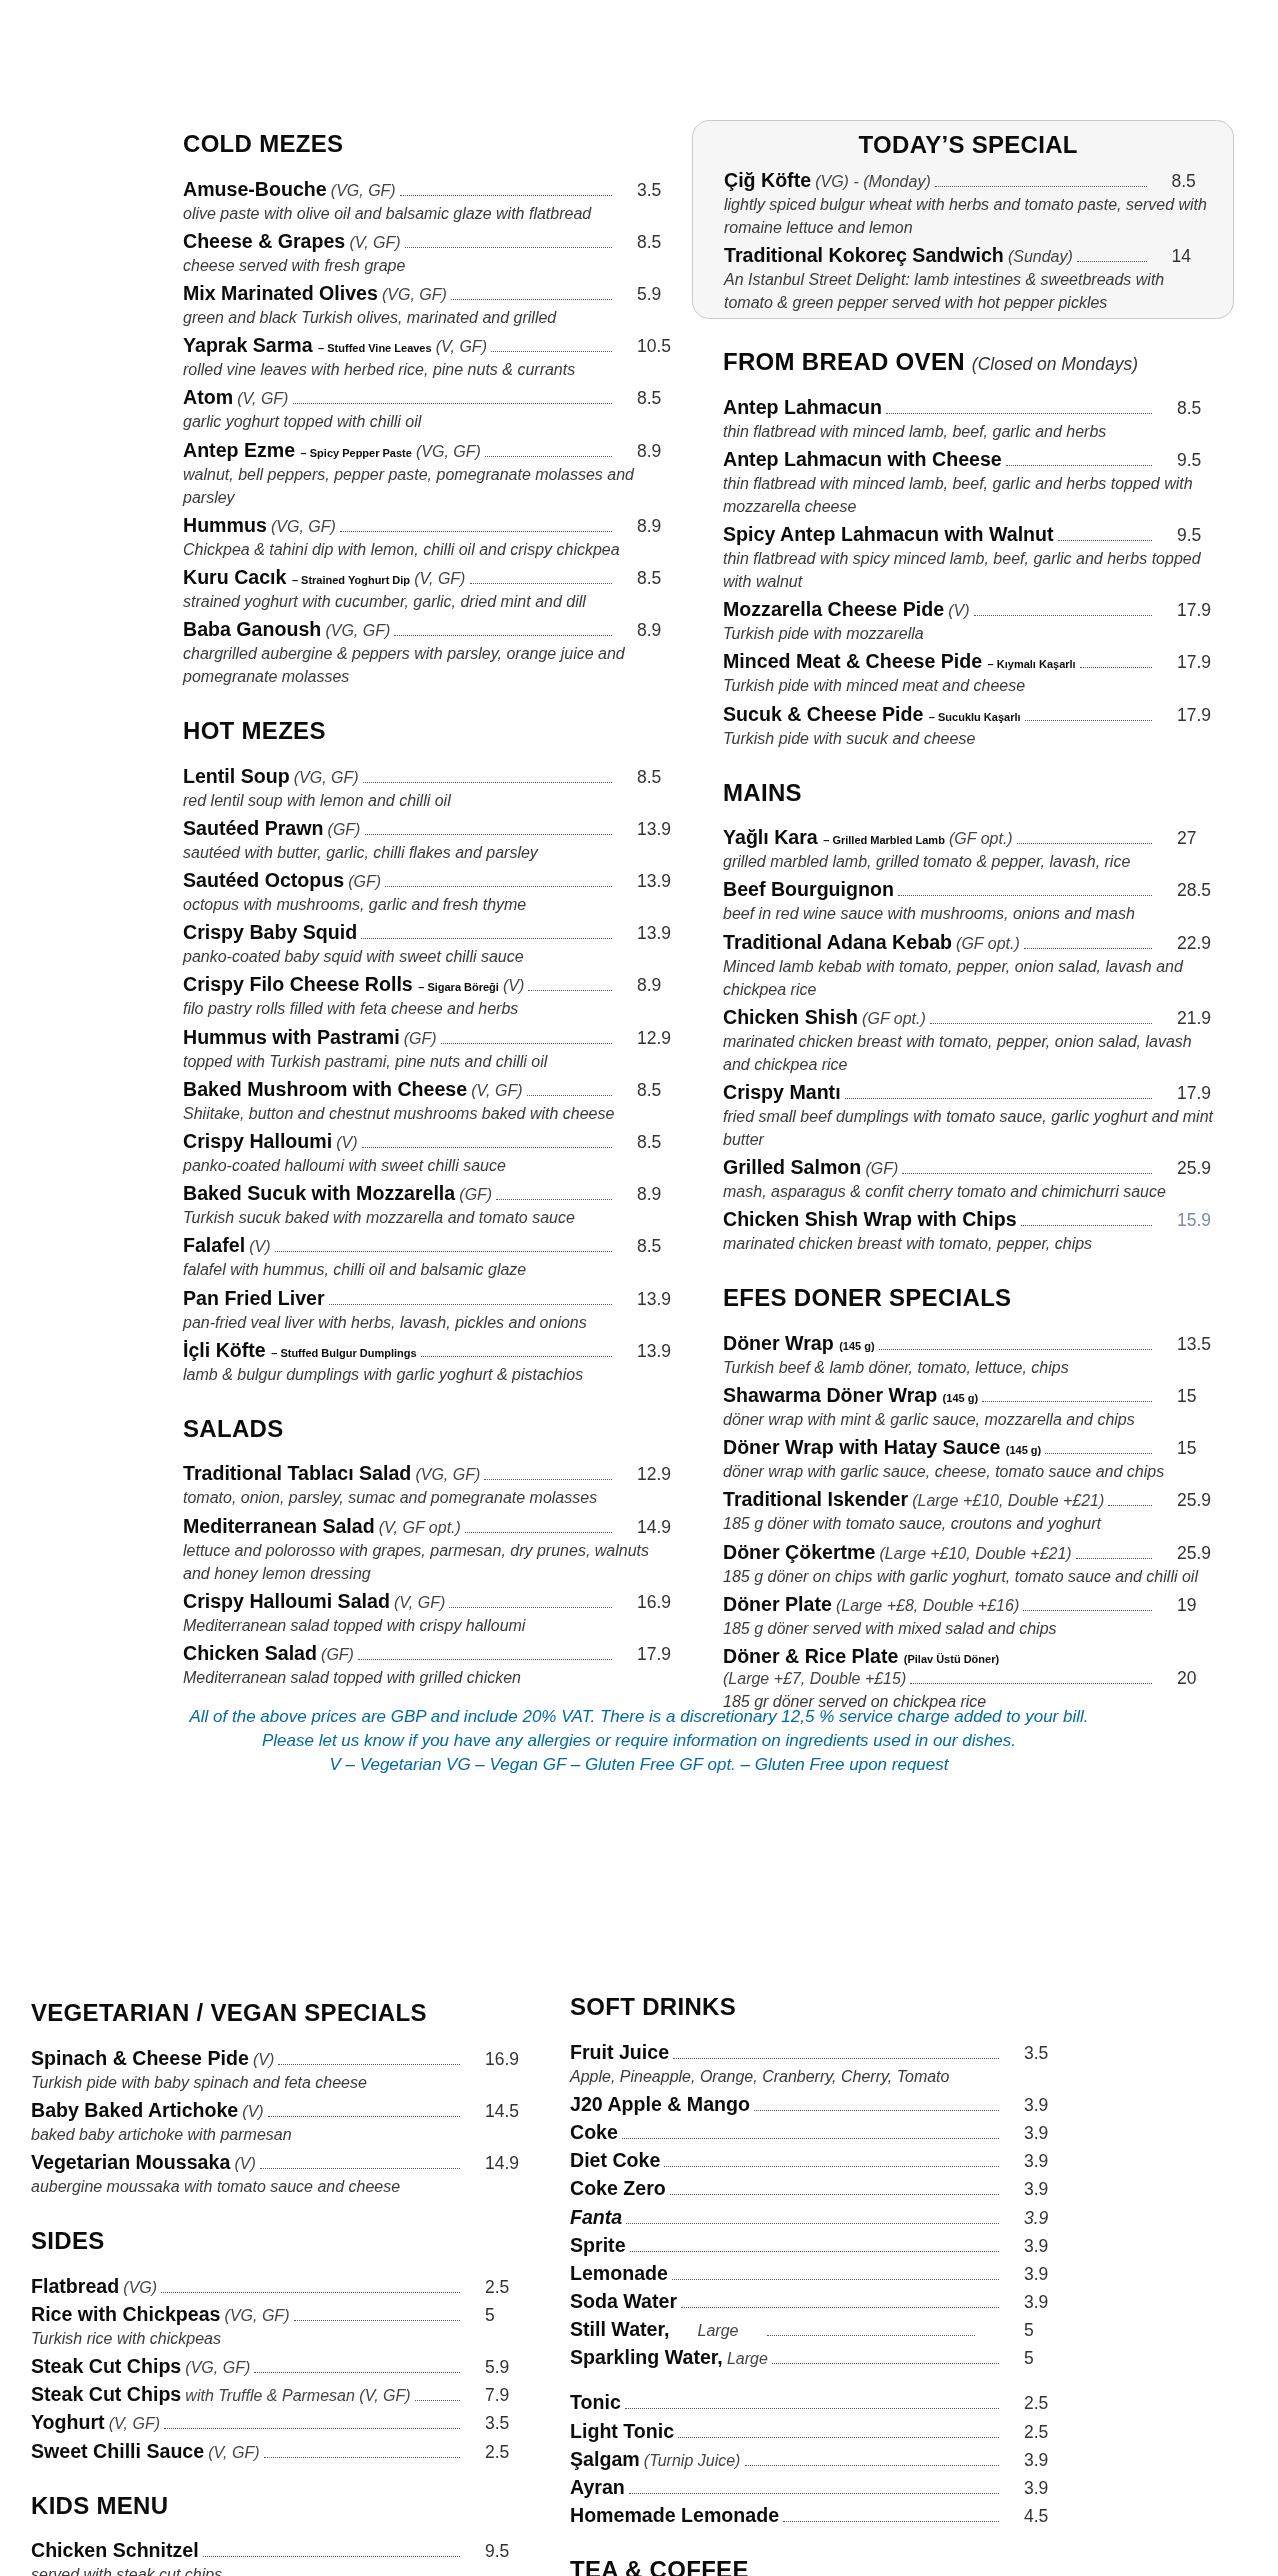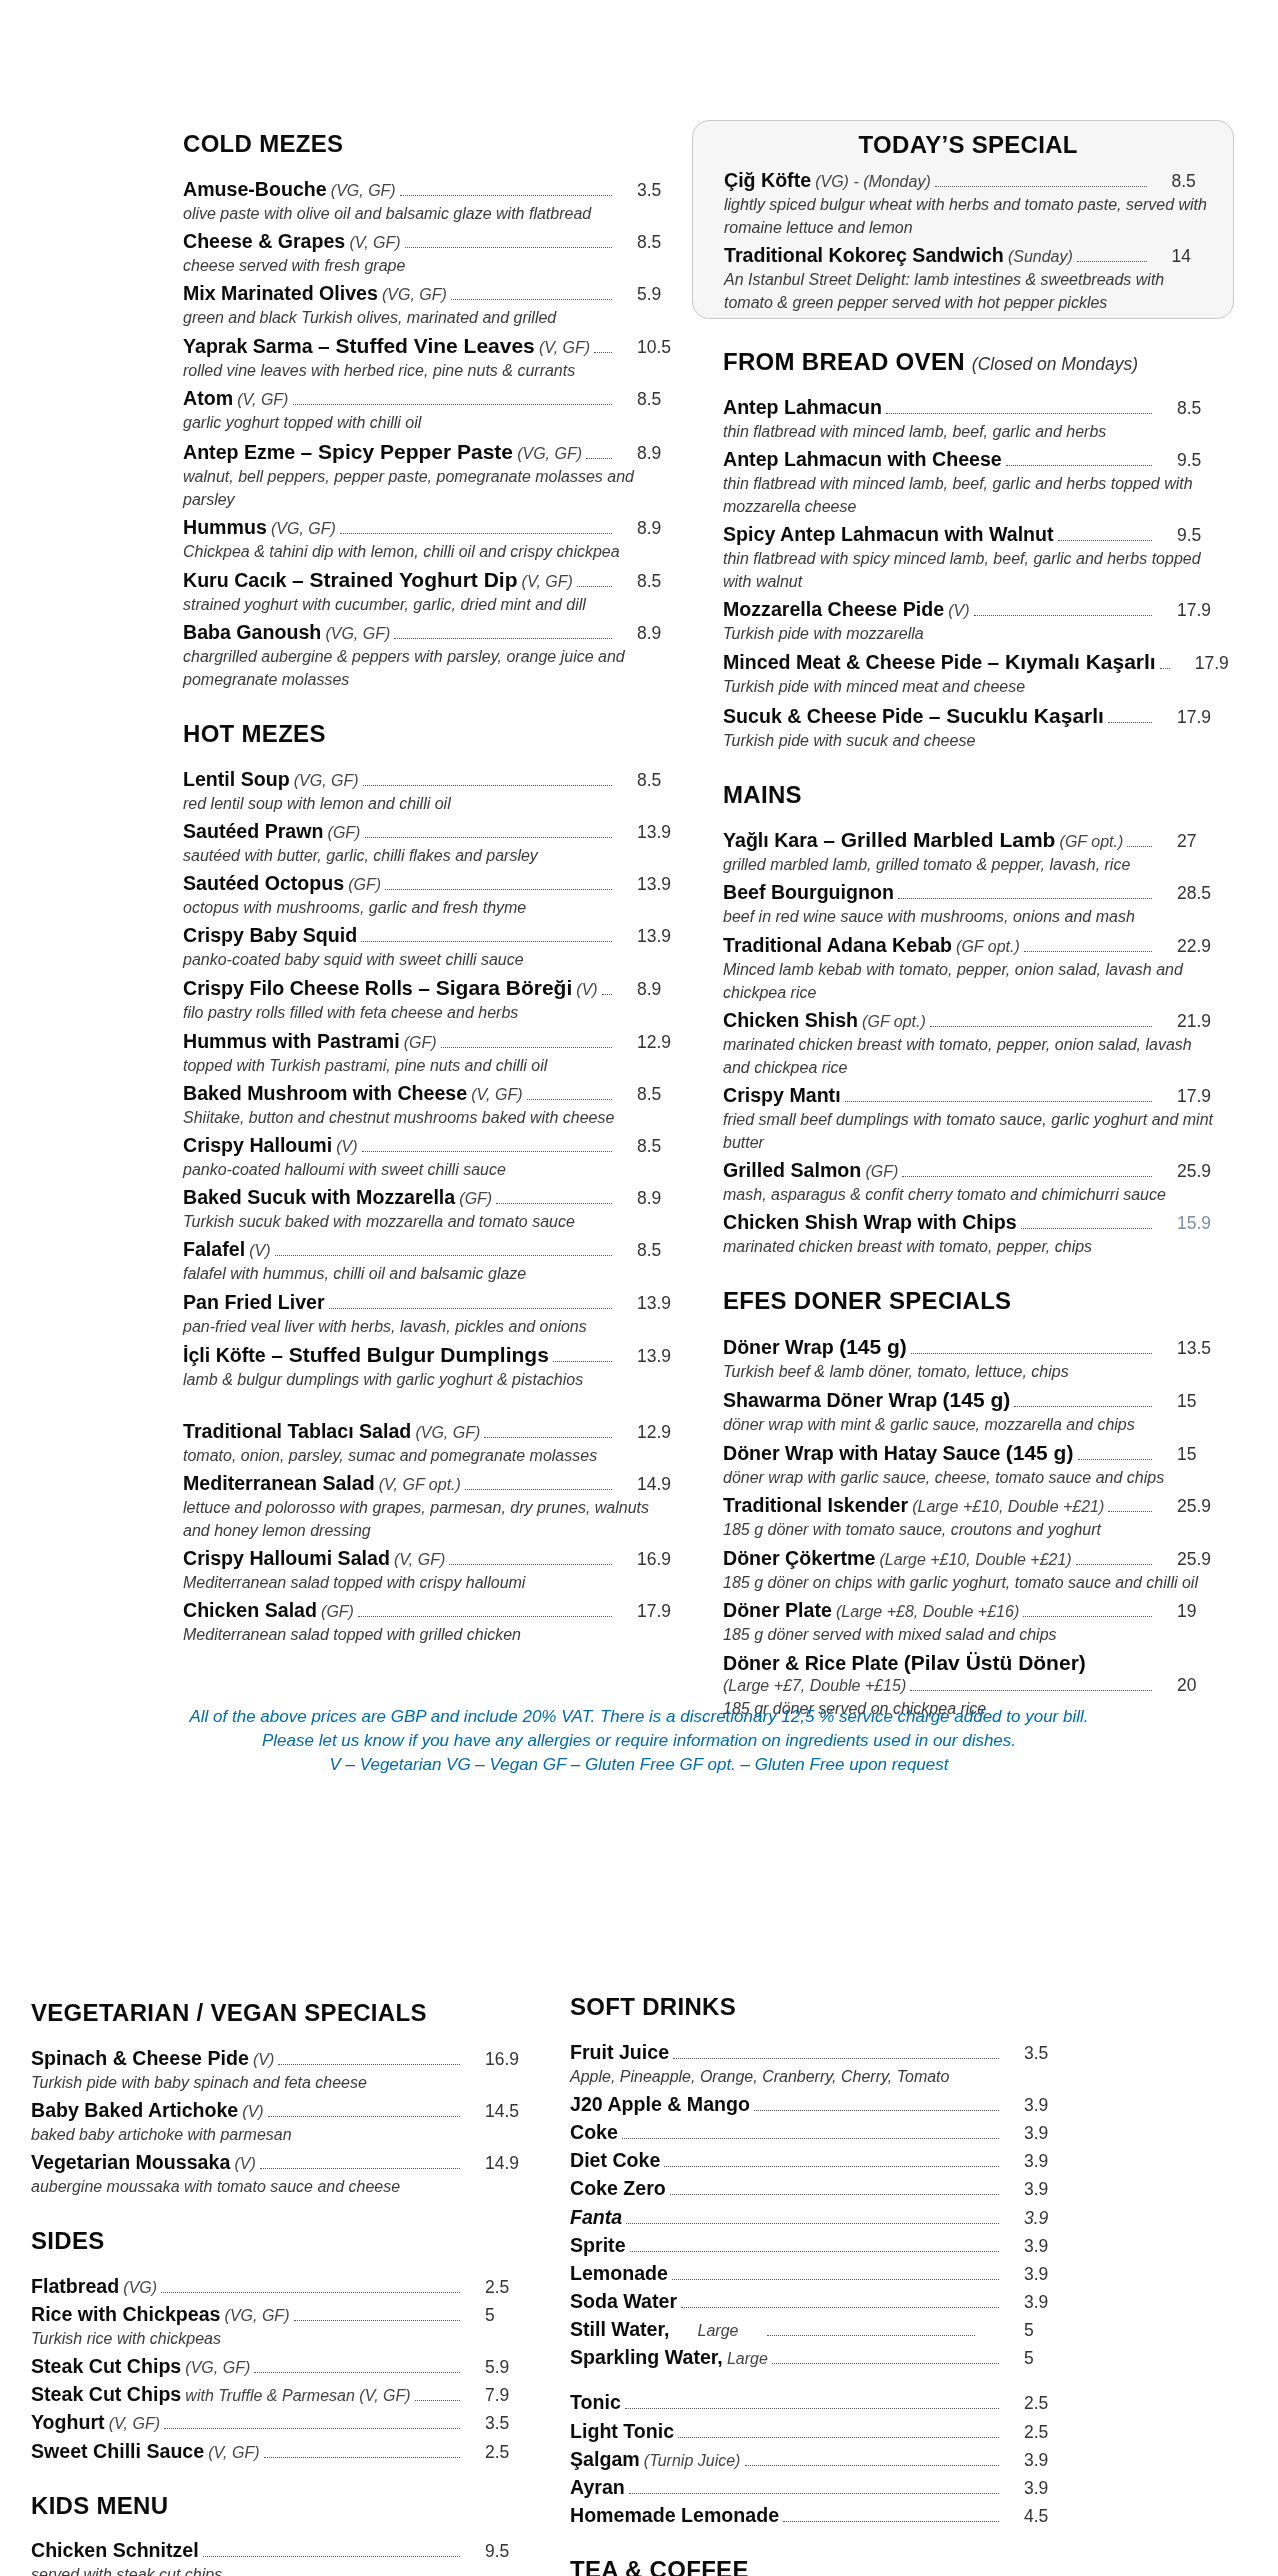--- a/index.html
+++ b/index.html
@@ -4,21 +4,21 @@
 <style>
   html, body { margin: 0; padding: 0; background: #ffffff; }
   body { width: 1278px; height: 3615px; position: relative; overflow: hidden;
          font-family: "Liberation Sans", sans-serif; color: #111; }
   .col { position: absolute; }
   .sec-title { font-weight: bold; font-size: 24px; letter-spacing: 0.3px; margin: 0 0 19.6px 0; color: #0c0c0c; }
   .sec-title .sub { font-weight: normal; font-style: italic; font-size: 17.5px; color: #333; letter-spacing: 0; }
   .item { margin: 0; }
   .row { display: flex; align-items: baseline; }
   .name { font-weight: bold; font-size: 19.6px; white-space: nowrap; color: #0c0c0c; }
-  .name .small { font-size: 21px; margin-top: 36px; }
+  .name .small { font-size: 11px; margin-top: 36px; }
   .tag { font-style: italic; font-weight: normal; font-size: 16px; color: #444; white-space: nowrap; margin-left: 4.1px; }
   .dots { flex: 1; border-bottom: 1.5px dotted #555; margin: 0 4.1px 4.1px 4.1px; min-width: 10.3px; }
   .price { font-size: 17.5px; width: 41px; text-align: left; color: #333; margin-left: 20.6px; }
   .price.blue { color: #7a8ca8; }
   .desc { font-style: italic; font-size: 16px; color: #3a3a3a; margin: 1px 0 5.2px 0; line-height: 23px; }
   .section { margin-bottom: 29px; }
   .special-box { position: absolute; left: 692px; top: 120px; width: 542px; height: 199px;
                  background: #f6f6f6; border: 1.5px double #c9c9c9; border-radius: 17.5px; box-sizing: border-box;
                  padding: 10.3px 20.6px 0 31px; }
   .special-box .sec-title { text-align: center; margin-bottom: 9.3px; }
@@ -215,20 +215,21 @@
       <div class="item">
         <div class="row">
           <span class="name"><span>İçli Köfte</span> <span class="small">– Stuffed Bulgur Dumplings</span></span>
           <span class="dots"></span>
           <span class="price">13.9</span>
         </div>
         <div class="desc">lamb &amp; bulgur dumplings with garlic yoghurt &amp; pistachios</div>
       </div>
     </div>
   <div class="section">
+    <h2 class="sec-title">SALADS</h2>
   <div class="item">
         <div class="row">
           <span class="name"><span>Traditional Tablacı Salad</span></span>
           <span class="tag">(VG, GF)</span>
           <span class="dots"></span>
           <span class="price">12.9</span>
         </div>
         <div class="desc">tomato, onion, parsley, sumac and pomegranate molasses</div>
       </div>
       <div class="item">

